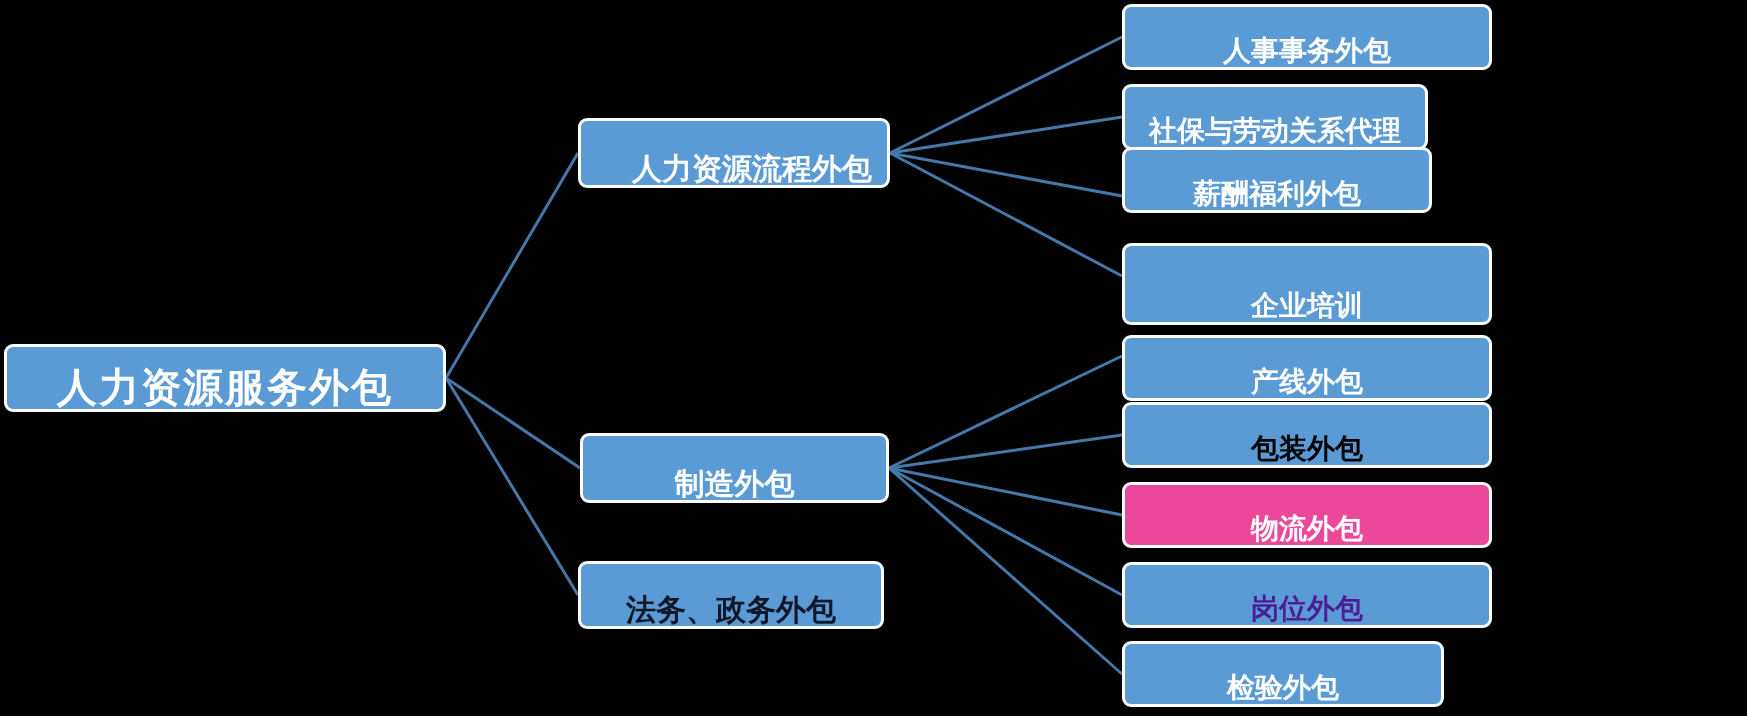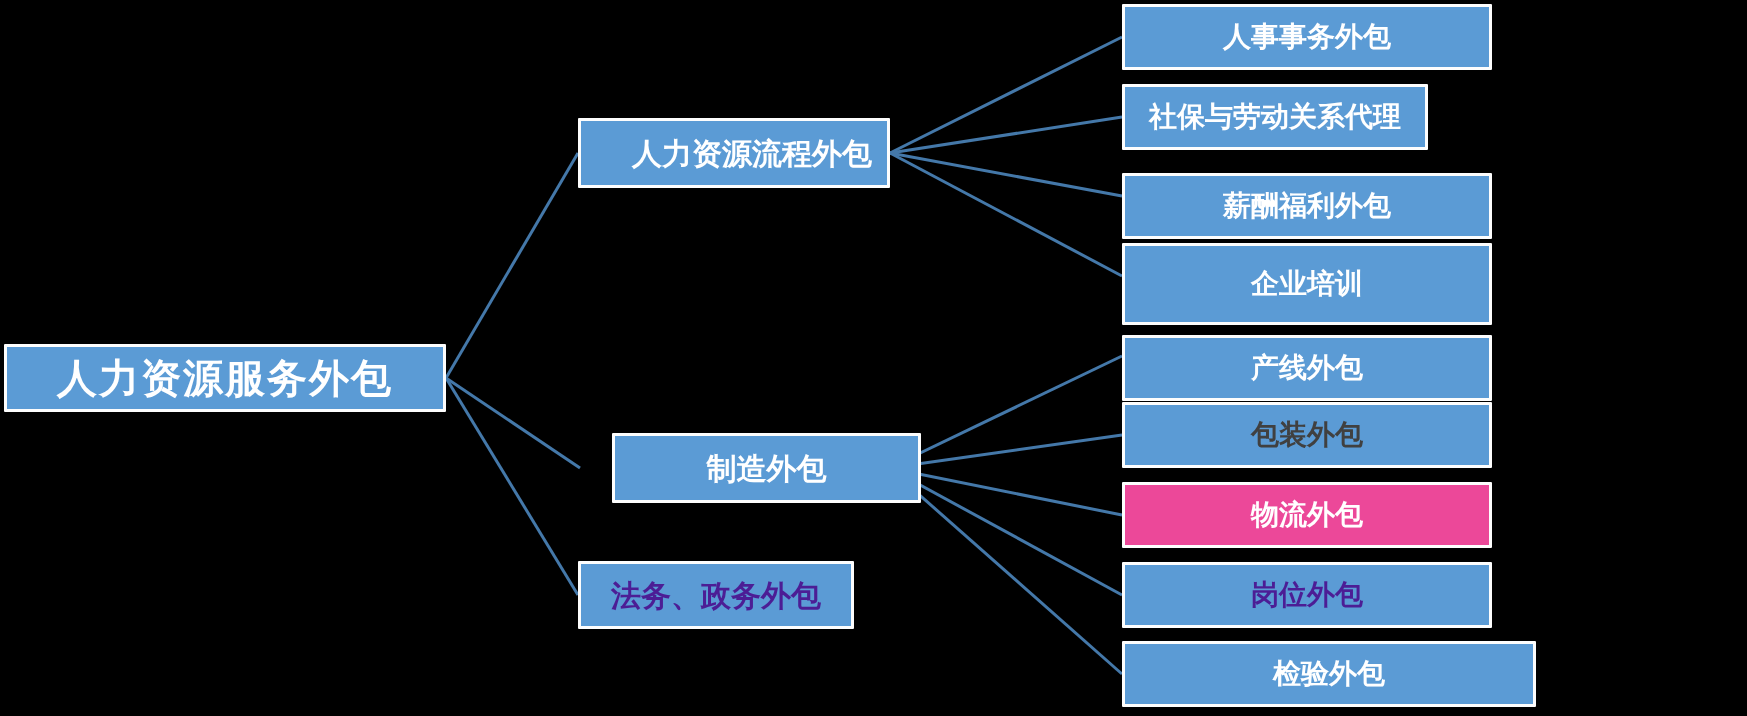--- a/index.html
+++ b/index.html
@@ -18,23 +18,23 @@
     position: absolute;
     left: 0;
     top: 0;
     width: 1747px;
     height: 716px;
   }
   .node {
     position: absolute;
     box-sizing: border-box;
     display: flex;
-    align-items: center;
+    align-items: flex-end;
     justify-content: center;
-    border-radius: 1px;
+    border-radius: 9px;
     border: 3px solid #FDFDFD;
     color: #FFFFFF;
     font-weight: 700;
     text-align: center;
     line-height: 1.1;
     white-space: nowrap;
   }
   .node .node-label {
     display: block;
   }
@@ -59,46 +59,46 @@
       <line x1="889" y1="468" x2="1122" y2="515" stroke="#4478A9" stroke-width="3"></line>
       <line x1="889" y1="468" x2="1122" y2="595" stroke="#4478A9" stroke-width="3"></line>
       <line x1="889" y1="468" x2="1122" y2="674" stroke="#4478A9" stroke-width="3"></line>
     </svg>
 <div class="node root" style="left: 4px; top: 344px; width: 442px; height: 68px; font-size: 40px; background: rgb(91, 155, 213); border-color: rgb(253, 253, 253); color: rgb(255, 255, 255);">
       <span class="node-label">人力资源服务外包</span>
     </div>
     <div class="node branch" style="left: 578px; top: 118px; width: 312px; height: 70px; font-size: 30px; background: rgb(91, 155, 213); border-color: rgb(253, 253, 253); color: rgb(255, 255, 255); padding-left: 36px;">
       <span class="node-label">人力资源流程外包</span>
     </div>
-    <div class="node branch" style="left: 580px; top: 433px; width: 309px; height: 70px; font-size: 30px; background: rgb(91, 155, 213); border-color: rgb(253, 253, 253); color: rgb(255, 255, 255); margin-left: 32px;">
+    <div class="node branch" style="left: 580px; top: 433px; width: 309px; height: 70px; font-size: 30px; background: rgb(91, 155, 213); border-color: rgb(253, 253, 253); color: rgb(255, 255, 255);">
       <span class="node-label">制造外包</span>
     </div>
-    <div class="node branch" style="left: 578px; top: 561px; width: 276px; height: 68px; font-size: 30px; background: rgb(91, 155, 213); border-color: rgb(253, 253, 253); color: #4c1d95;">
+    <div class="node branch" style="left: 578px; top: 561px; width: 306px; height: 68px; font-size: 30px; background: rgb(91, 155, 213); border-color: rgb(253, 253, 253); color: #0f172a;">
       <span class="node-label">法务、政务外包</span>
     </div>
     <div class="node leaf" style="left: 1122px; top: 4px; width: 370px; height: 66px; font-size: 28px; background: rgb(91, 155, 213); border-color: rgb(253, 253, 253); color: rgb(255, 255, 255);">
       <span class="node-label">人事事务外包</span>
     </div>
     <div class="node leaf" style="left: 1122px; top: 84px; width: 306px; height: 66px; font-size: 28px; background: rgb(91, 155, 213); border-color: rgb(253, 253, 253); color: rgb(255, 255, 255);">
       <span class="node-label">社保与劳动关系代理</span>
     </div>
-    <div class="node leaf" style="left: 1122px; top: 173px; width: 370px; height: 66px; font-size: 28px; background: rgb(91, 155, 213); border-color: rgb(253, 253, 253); color: rgb(255, 255, 255);">
+    <div class="node leaf" style="left: 1122px; top: 147px; width: 310px; height: 66px; font-size: 28px; background: rgb(91, 155, 213); border-color: rgb(253, 253, 253); color: rgb(255, 255, 255);">
       <span class="node-label">薪酬福利外包</span>
     </div>
     <div class="node leaf" style="left: 1122px; top: 243px; width: 370px; height: 82px; font-size: 28px; background: rgb(91, 155, 213); border-color: rgb(253, 253, 253); color: rgb(255, 255, 255);">
       <span class="node-label">企业培训</span>
     </div>
     <div class="node leaf" style="left: 1122px; top: 323px; width: 370px; height: 66px; font-size: 28px; background: rgb(91, 155, 213); border-color: rgb(253, 253, 253); color: rgb(255, 255, 255); margin-top: 12px;">
       <span class="node-label">产线外包</span>
     </div>
-    <div class="node leaf" style="left: 1122px; top: 402px; width: 370px; height: 66px; font-size: 28px; background: rgb(91, 155, 213); border-color: rgb(253, 253, 253); color: #404040;">
+    <div class="node leaf" style="left: 1122px; top: 402px; width: 370px; height: 66px; font-size: 28px; background: rgb(91, 155, 213); border-color: rgb(253, 253, 253); color: #000000;">
       <span class="node-label">包装外包</span>
     </div>
     <div class="node leaf" style="left: 1122px; top: 482px; width: 370px; height: 66px; font-size: 28px; background: #ec4899; border-color: rgb(253, 253, 253); color: rgb(255, 255, 255);">
       <span class="node-label">物流外包</span>
     </div>
     <div class="node leaf" style="left: 1122px; top: 562px; width: 370px; height: 66px; font-size: 28px; background: rgb(91, 155, 213); border-color: rgb(253, 253, 253); color: #4c1d95;">
       <span class="node-label">岗位外包</span>
     </div>
-    <div class="node leaf" style="left: 1122px; top: 641px; width: 414px; height: 66px; font-size: 28px; background: rgb(91, 155, 213); border-color: rgb(253, 253, 253); color: rgb(255, 255, 255);">
+    <div class="node leaf" style="left: 1122px; top: 641px; width: 322px; height: 66px; font-size: 28px; background: rgb(91, 155, 213); border-color: rgb(253, 253, 253); color: rgb(255, 255, 255);">
       <span class="node-label">检验外包</span>
     </div>
   </div>
 
 </body></html>

